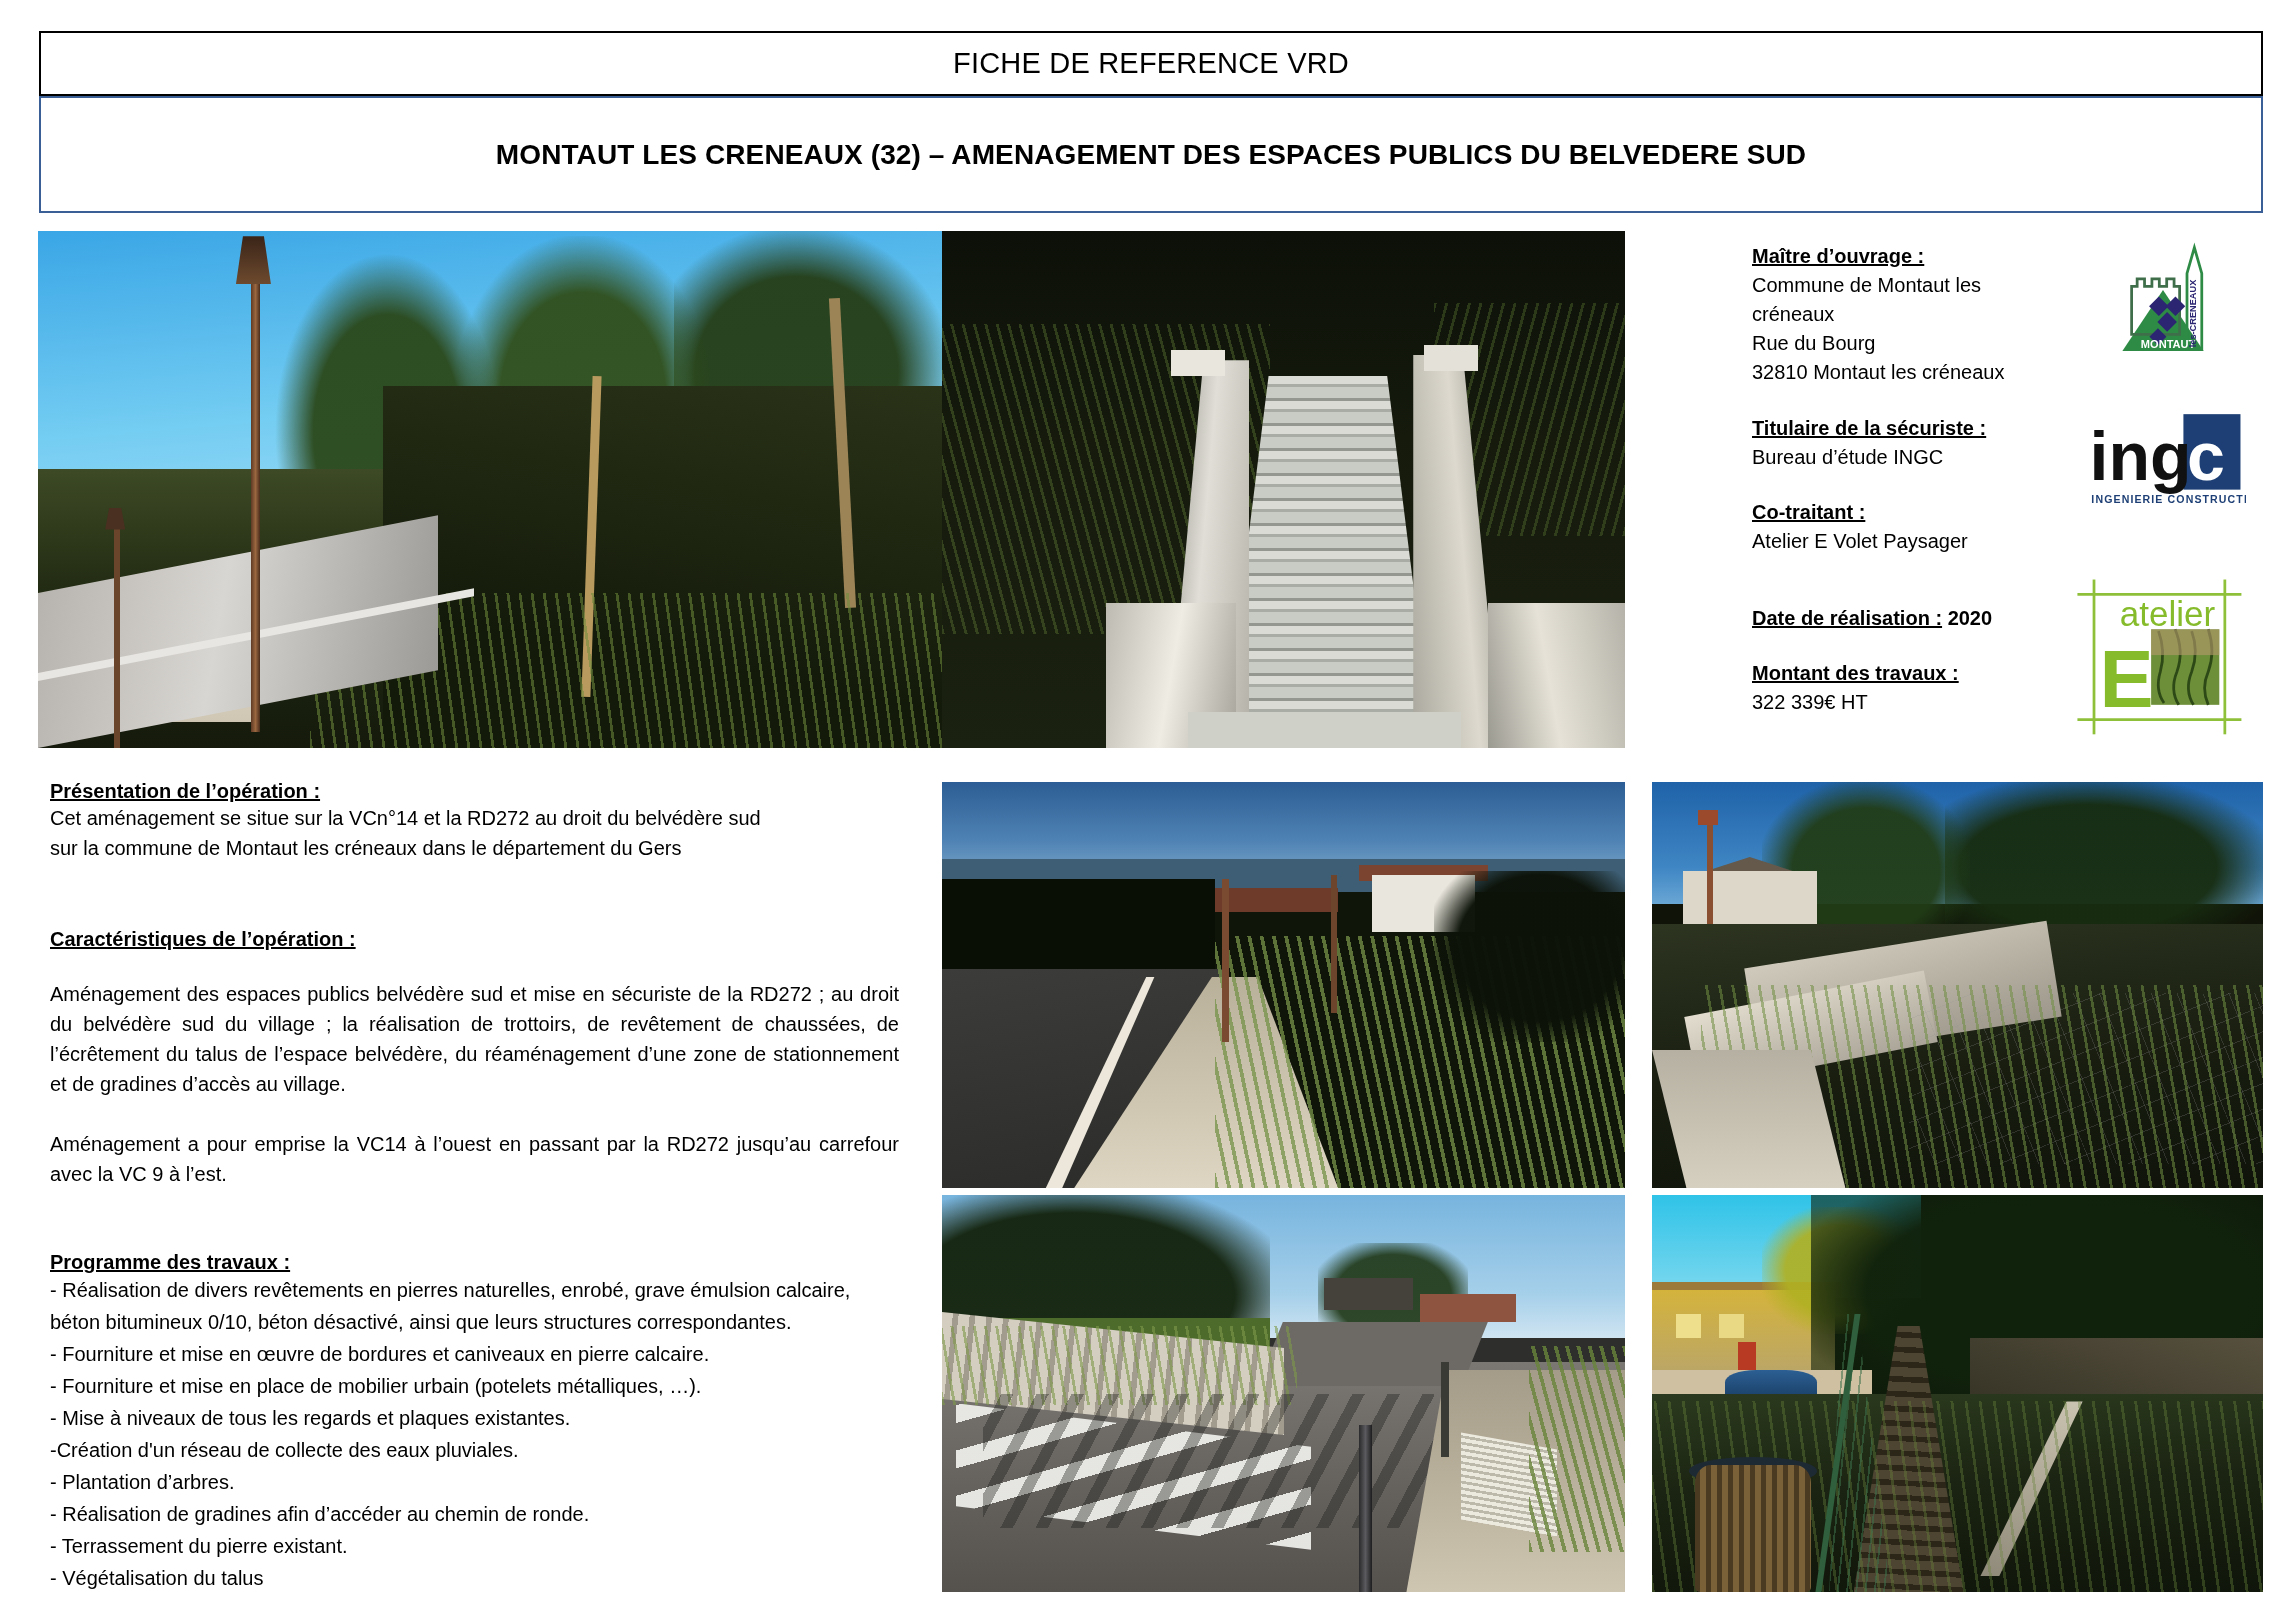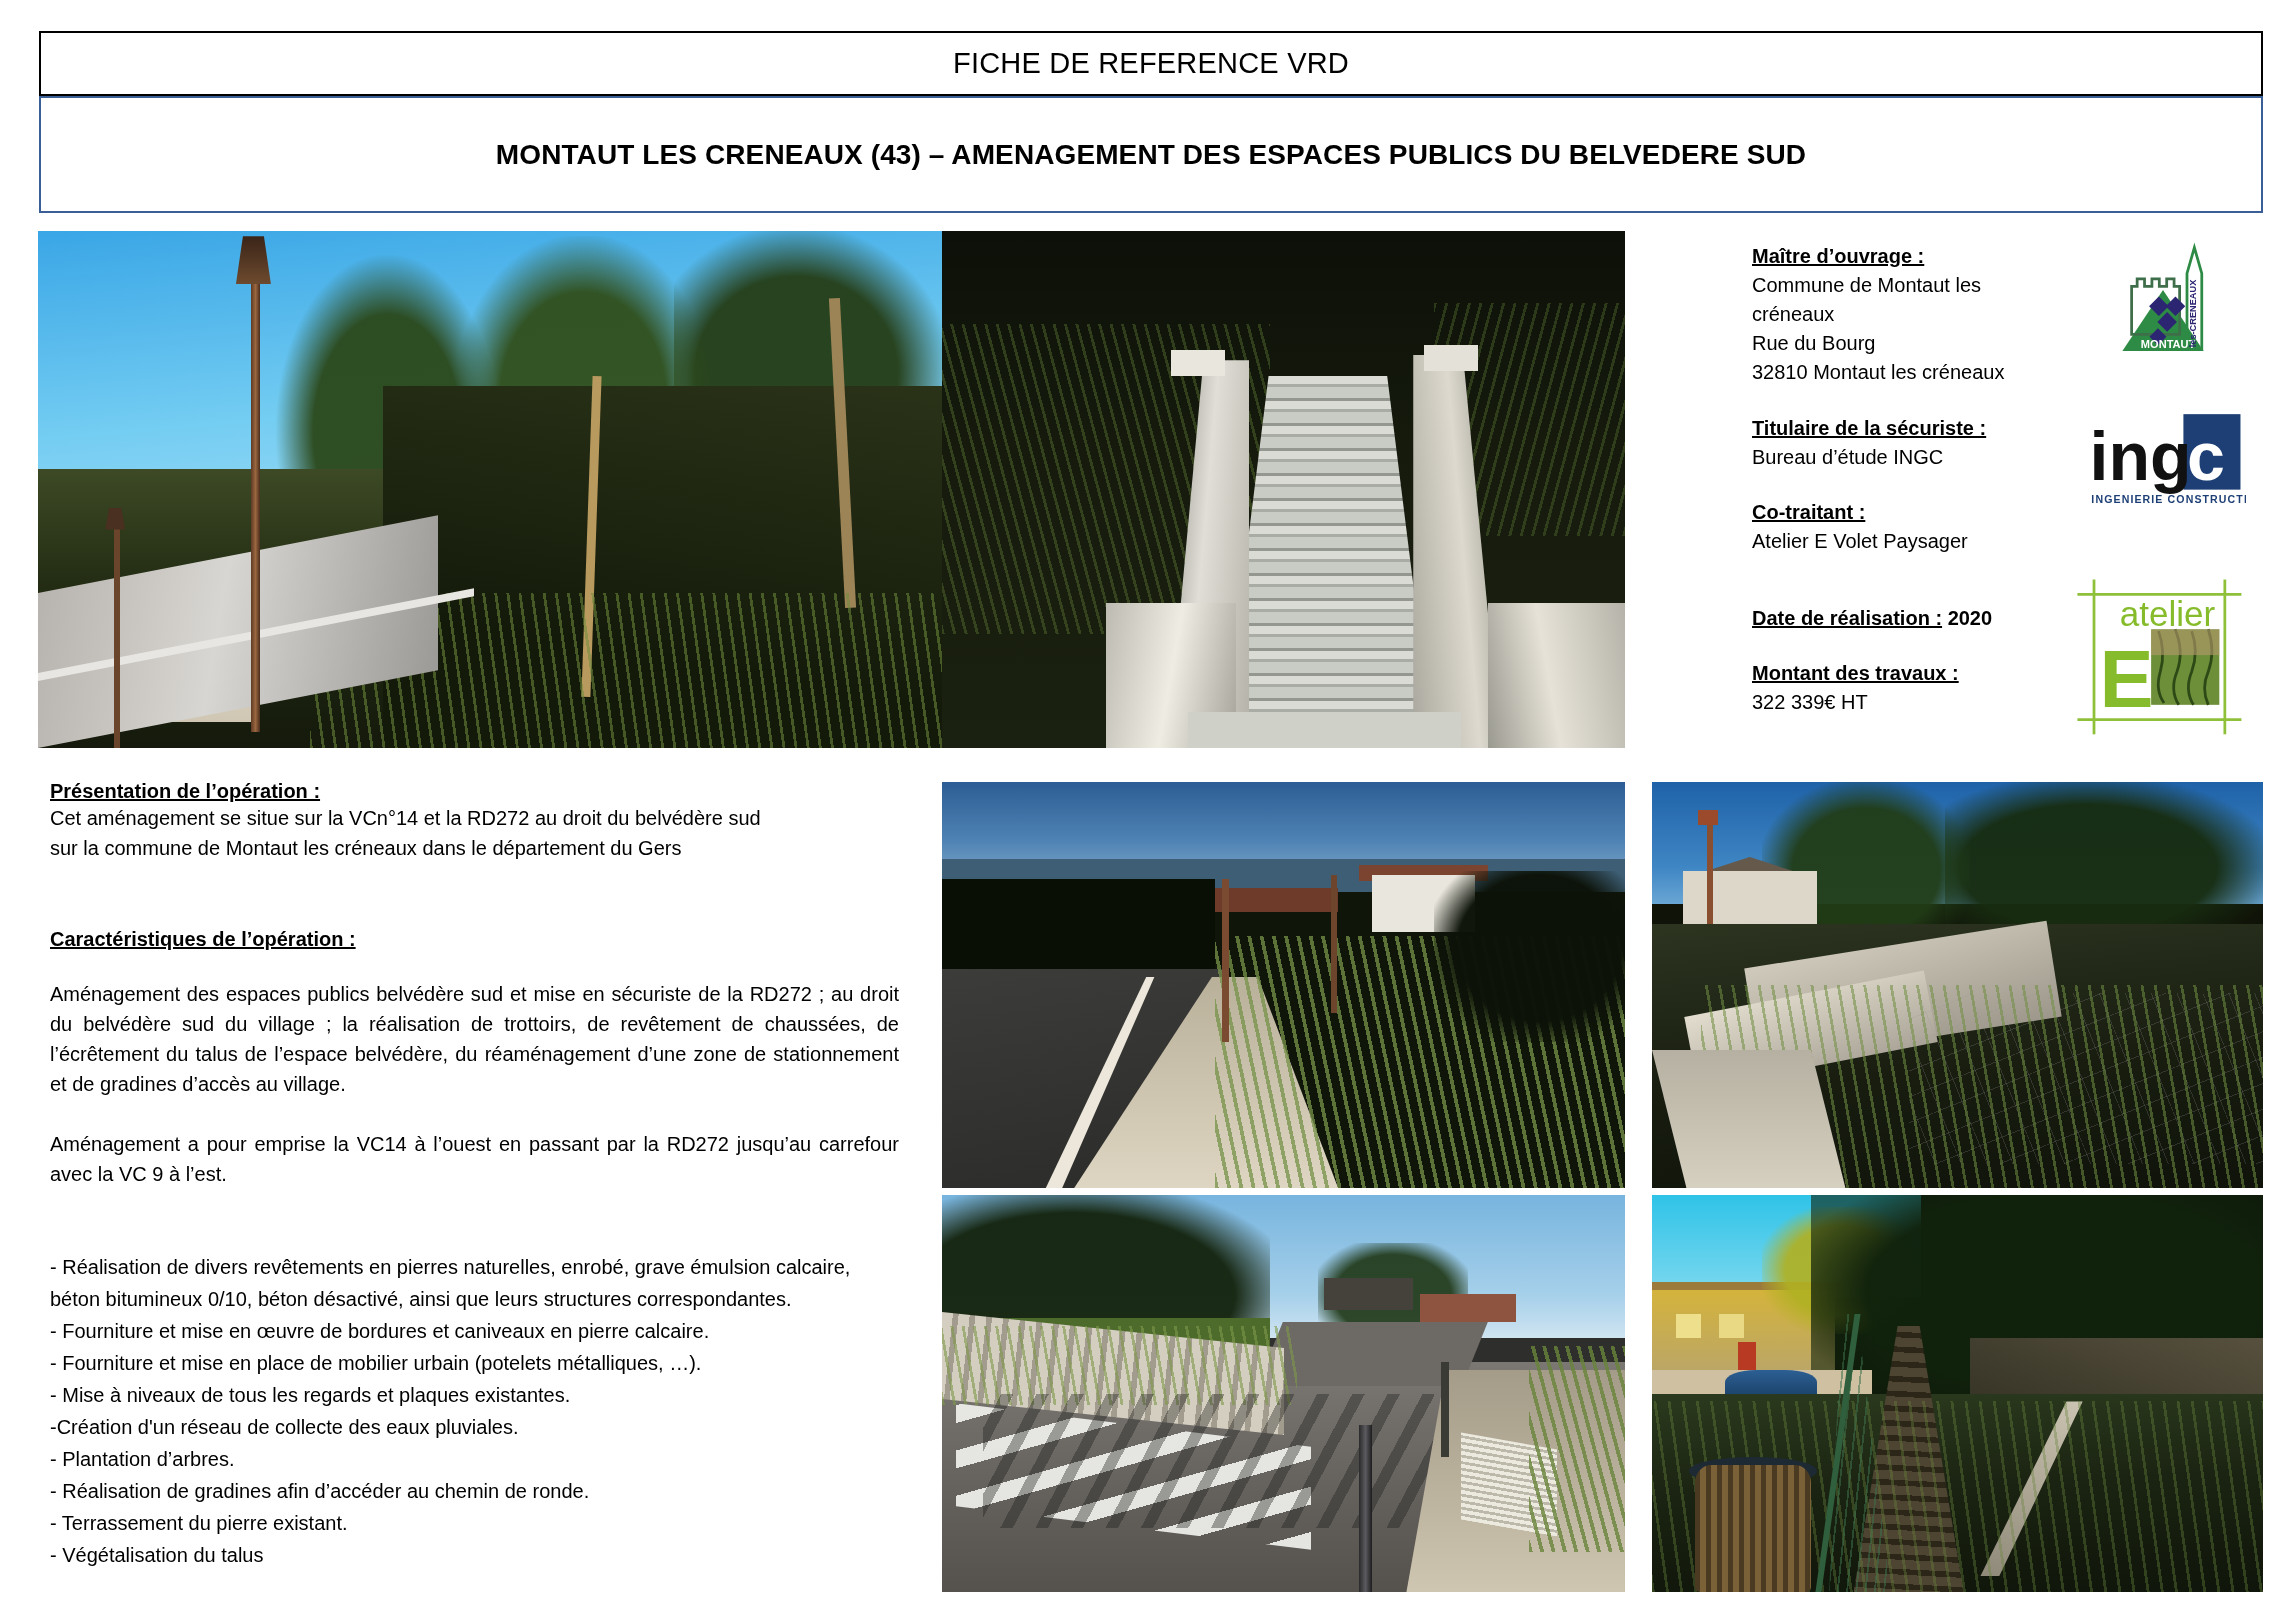--- a/index.html
+++ b/index.html
@@ -242,21 +242,21 @@
 </style>
 </head>
 <body>
 
 <div class="page">
 
   <div class="hdr-box1">
     <div class="t">FICHE DE REFERENCE VRD</div>
   </div>
   <div class="hdr-box2">
-    <div class="t">MONTAUT LES CRENEAUX (43) – AMENAGEMENT DES ESPACES PUBLICS DU BELVEDERE SUD</div>
+    <div class="t">MONTAUT LES CRENEAUX (32) – AMENAGEMENT DES ESPACES PUBLICS DU BELVEDERE SUD</div>
   </div>
 
   <div class="photo" id="p1">
     <div class="sky"></div>
     <div class="layer t3"></div>
       <div class="layer t2"></div>
       <div class="layer t1"></div>
     <div class="layer hill"></div>
       <div class="layer hill2"></div>
     <div class="layer trunk2"></div>
@@ -449,20 +449,21 @@
 
   <div class="ltext" id="sec-caracteristiques">
     <div><span class="h-und">Caractéristiques de l’opération :</span></div>
     <div style="height:28px"></div>
     <div class="para just">Aménagement des espaces publics belvédère sud et mise en sécuriste de la RD272 ; au droit du belvédère sud du village ; la réalisation de trottoirs, de revêtement de chaussées, de l’écrêtement du talus de l’espace belvédère, du réaménagement d’une zone de stationnement et de gradines d’accès au village.</div>
     <div style="height:30px"></div>
     <div class="para just">Aménagement a pour emprise la VC14 à l’ouest en passant par la RD272 jusqu’au carrefour avec la VC 9 à l’est.</div>
   </div>
 
   <div class="ltext" id="sec-programme">
+    <div><span class="h-und">Programme des travaux :</span></div>
     <div class="bullets">- Réalisation de divers revêtements en pierres naturelles, enrobé, grave émulsion calcaire, béton bitumineux 0/10, béton désactivé, ainsi que leurs structures correspondantes.</div>
     <div class="bullets">- Fourniture et mise en œuvre de bordures et caniveaux en pierre calcaire.</div>
     <div class="bullets">- Fourniture et mise en place de mobilier urbain (potelets métalliques, …).</div>
     <div class="bullets">- Mise à niveaux de tous les regards et plaques existantes.</div>
     <div class="bullets">-Création d'un réseau de collecte des eaux pluviales.</div>
     <div class="bullets">- Plantation d’arbres.</div>
     <div class="bullets">- Réalisation de gradines afin d’accéder au chemin de ronde.</div>
     <div class="bullets">- Terrassement du pierre existant.</div>
     <div class="bullets">- Végétalisation du talus</div>
   </div>

